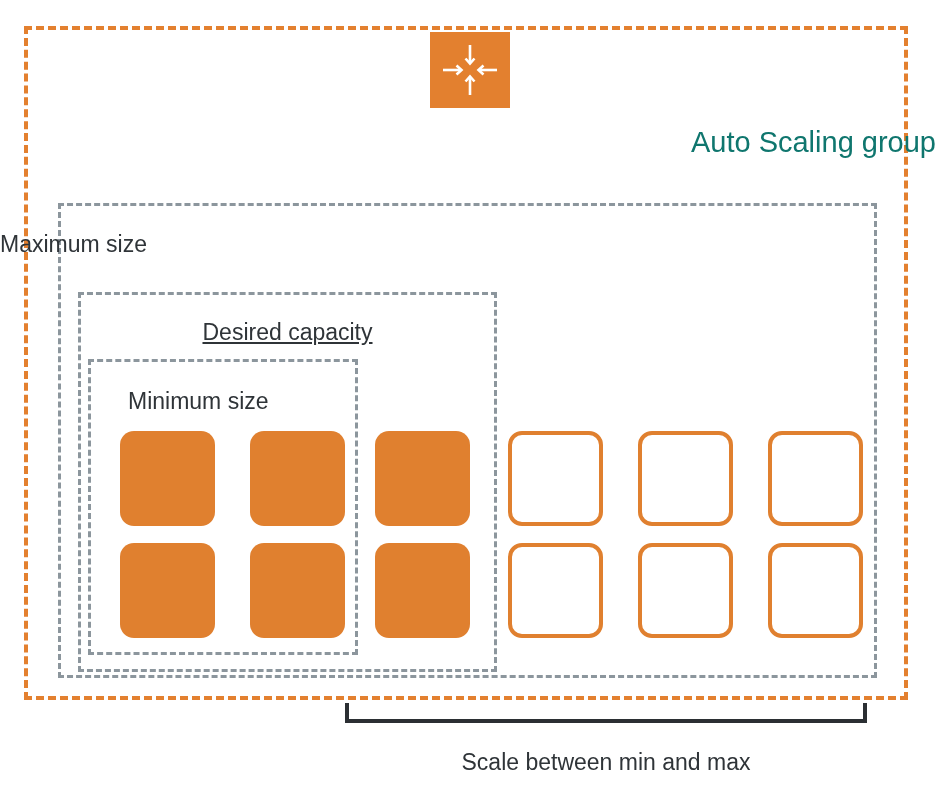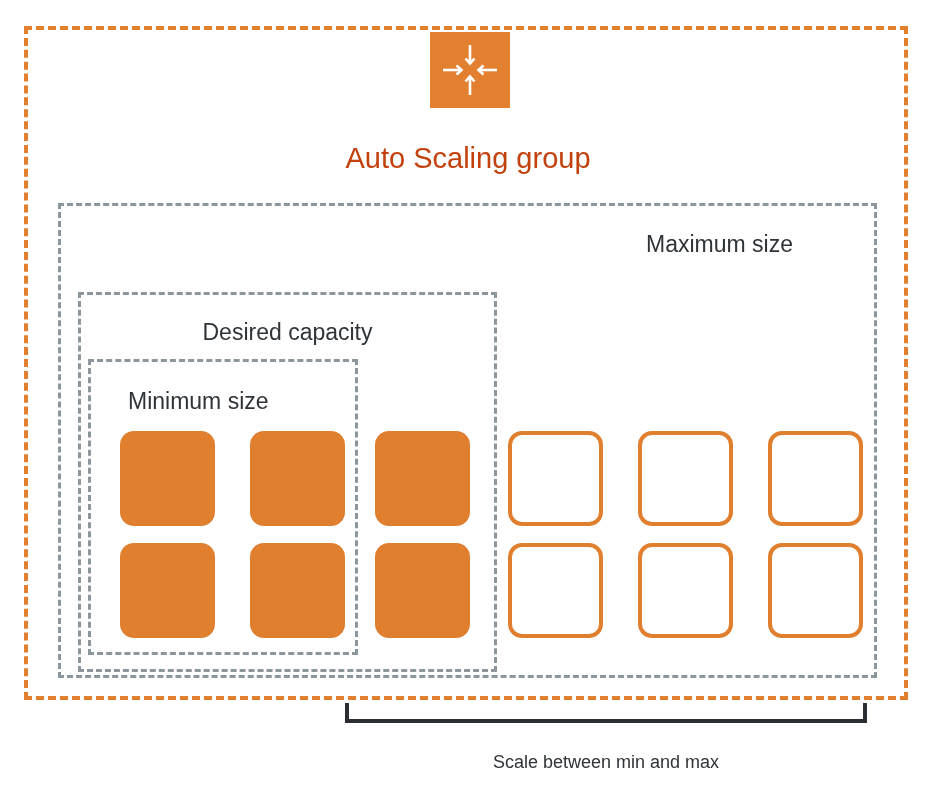--- a/index.html
+++ b/index.html
@@ -42,24 +42,24 @@
   .asg-icon svg {
     display: block;
     width: 80px;
     height: 76px;
   }
 
   
   .asg-title {
     position: absolute;
     left: 0;
-    top: 141px;
+    top: 125px;
     width: 936px;
-    text-align: center;
-    color: #c2410c;
+    text-align: right;
+    color: #0f766e;
     font-size: 29px;
     line-height: 34px;
     white-space: nowrap;
   }
 
   
   .size-box {
     position: absolute;
     box-sizing: border-box;
     border: 3px dashed #8C969D;
@@ -87,27 +87,28 @@
     position: absolute;
     color: #2F3438;
     font-size: 23px;
     line-height: 28px;
     white-space: nowrap;
   }
   .label-max {
     left: 0;
     top: 230px;
     width: 793px;
-    text-align: right;
+    text-align: left;
   }
   .label-desired {
     left: 78px;
     top: 318px;
     width: 419px;
     text-align: center;
+    text-decoration: underline;
   }
   .label-min {
     left: 128px;
     top: 387px;
     text-align: left;
   }
 
   
   .instance {
     position: absolute;
@@ -140,21 +141,21 @@
     background: transparent;
   }
 
   .scale-caption {
     position: absolute;
     left: 345px;
     top: 748px;
     width: 522px;
     text-align: center;
     color: #2F3438;
-    font-size: 18px;
+    font-size: 23px;
     line-height: 28px;
     white-space: nowrap;
   }
 </style>
 </head>
 <body>
 
 <div id="diagram">
 
   <div class="asg-boundary"></div>

